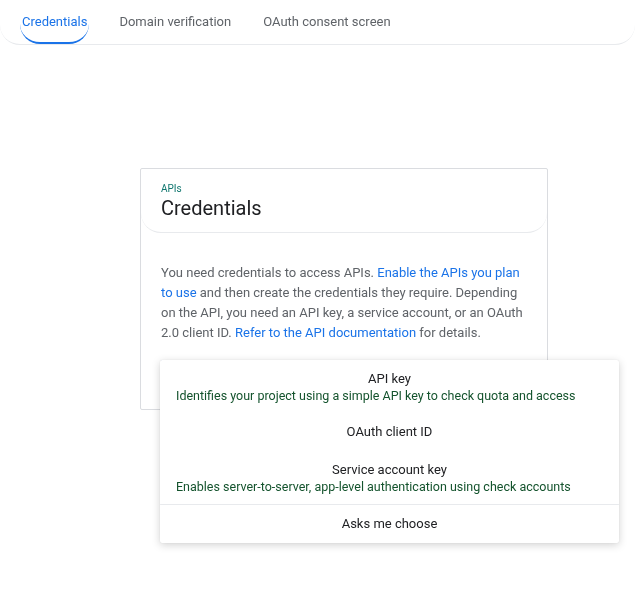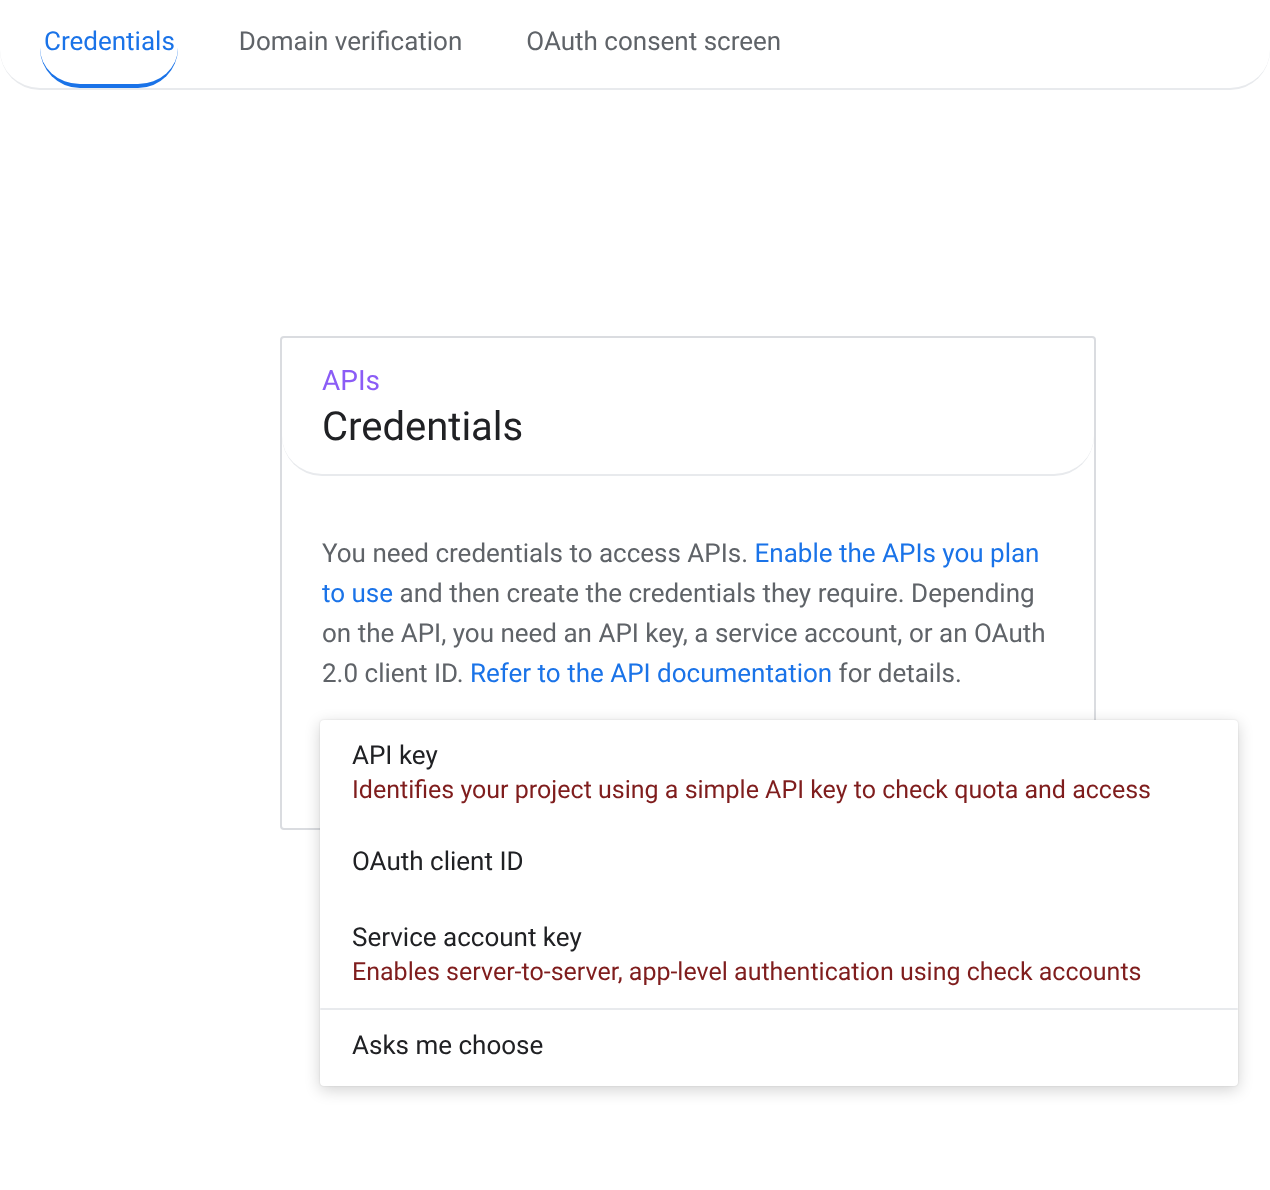--- a/index.html
+++ b/index.html
@@ -36,22 +36,22 @@
       width: 408px;
       border: 1px solid #dadce0;
       border-radius: 2px;
       background: #fff;
     }
     .card-header {
       padding: 14px 20px 12px 20px;
       border-bottom: 1px solid #e8eaed;
     }
     .card-header .eyebrow {
-      font-size: 14px;
-      color: #8b5cf6;
+      font-size: 10px;
+      color: #0f766e;
       display: block;
       margin-bottom: 2px;
     }
     .card-header .title {
       font-size: 20px;
       font-weight: 400;
       color: #202124;
     }
     .card-body {
       padding: 18px 20px 20px 20px;
@@ -97,24 +97,25 @@
     }
     .dd-item {
       padding: 11px 16px 10px 16px;
       cursor: pointer;
     }
     .dd-title {
       font-size: 13px;
       color: #202124;
       display: block;
       margin-bottom: 2px;
+      text-align: center;
     }
     .dd-desc {
       font-size: 12.5px;
-      color: #7f1d1d;
+      color: #14532d;
       display: block;
     }
     .dd-divider {
       border: none;
       border-top: 1px solid #e8eaed;
       margin: 0;
     }
   </style>
 </head>
 <body>

